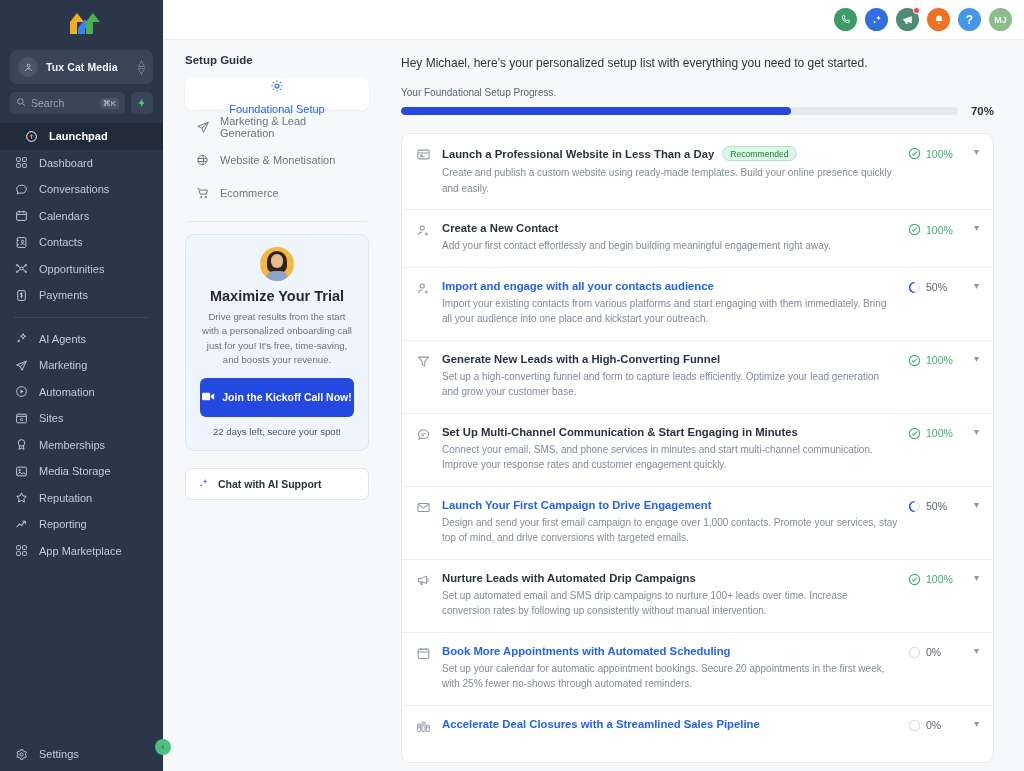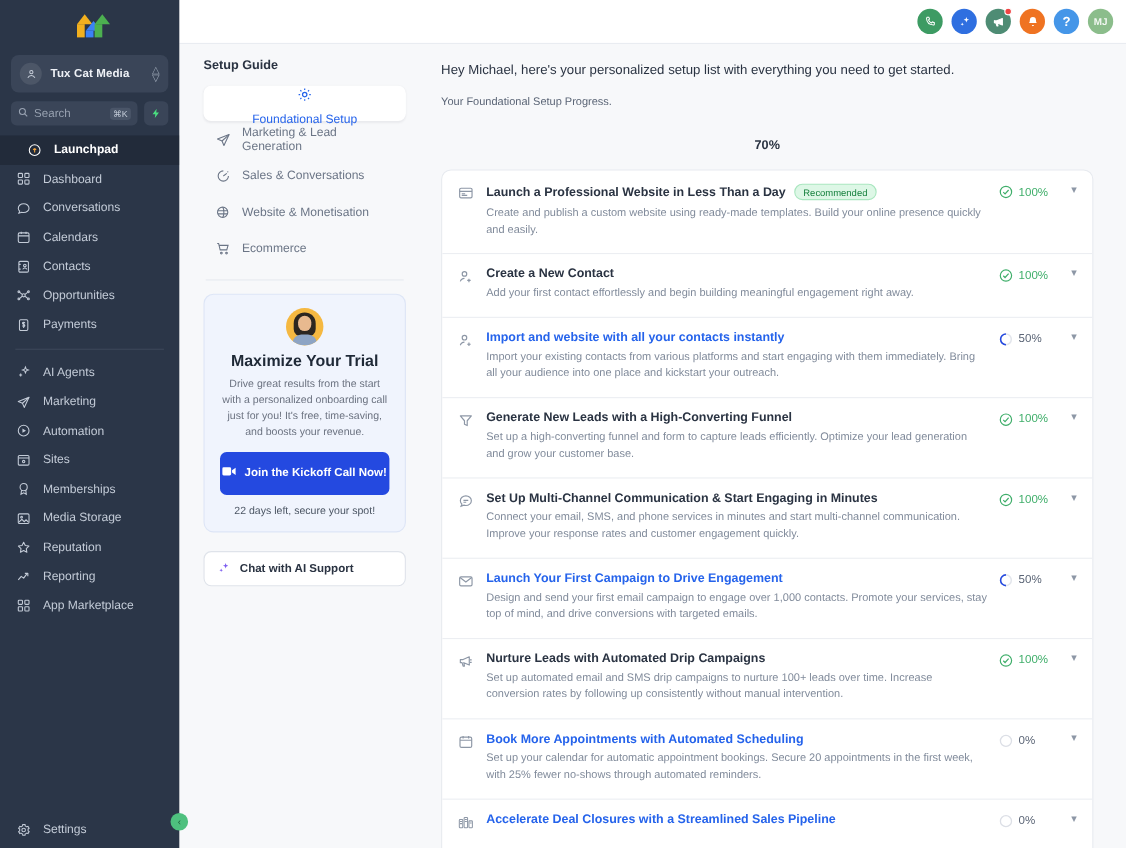--- a/index.html
+++ b/index.html
@@ -152,21 +152,21 @@
     margin-top: 17px; border: 1px solid #dfe3ea; background: #fff;
     border-radius: 7px; height: 32px; display: flex; align-items: center;
     gap: 8px; padding-left: 11px; font-size: 10.5px; color: #2a3342;
     font-weight: bold; cursor: pointer;
   }
 
   
   #content { flex: 1; padding: 16px 30px 0 16px; overflow: hidden; }
   #greeting { font-size: 12px; color: #2a3342; margin-bottom: 17px; }
   #prog-label { font-size: 10px; color: #5b6576; margin-bottom: 7px; }
-  #prog-row { display: flex; align-items: center; gap: 13px; margin-bottom: 16px; flex-direction: column; }
+  #prog-row { display: flex; align-items: center; gap: 13px; margin-bottom: 16px; }
   #prog-track { flex: 1; height: 8px; background: #e7e9ec; border-radius: 4px; overflow: hidden; }
   #prog-fill { height: 8px; background: #2449e0; border-radius: 4px; }
   #prog-pct { font-size: 11.5px; color: #2a3342; font-weight: bold; }
 
   #card {
     background: #fff; border: 1px solid #e7eaef; border-radius: 9px;
     overflow: hidden;
   }
   .task { display: flex; padding: 12px 14px 13px 14px; border-bottom: 1px solid #eceef2; }
   .task:last-child { border-bottom: none; }
@@ -483,30 +483,20 @@
       <div class="g-item">
         <span class="gic">
           <svg width="14" height="14" viewBox="0 0 24 24" fill="none" stroke="currentColor" stroke-width="1.7" stroke-linejoin="round">
               <path d="M21 4L3 11l7 3 3 7z"></path>
               <path d="M10 14l11-10"></path>
             </svg>
         </span>
         <span>Marketing &amp; Lead Generation</span>
       </div>
 
-      <div class="g-item">
-        <span class="gic">
-          <svg width="14" height="14" viewBox="0 0 24 24" fill="none" stroke="currentColor" stroke-width="1.7">
-              <path d="M20 12a8 8 0 11-8-8"></path>
-              <path d="M12 12l5.5-4"></path>
-              <circle cx="19" cy="5.5" r="1" fill="currentColor" stroke="none"></circle>
-            </svg>
-        </span>
-        <span>Sales &amp; Conversations</span>
-      </div>
 
       <div class="g-item">
         <span class="gic">
           <svg width="14" height="14" viewBox="0 0 24 24" fill="none" stroke="currentColor" stroke-width="1.7">
               <circle cx="11" cy="12" r="8"></circle>
               <path d="M11 4c2.5 2.5 2.5 13.5 0 16M3.5 9.5h15M3.5 14.5h15"></path>
             </svg>
         </span>
         <span>Website &amp; Monetisation</span>
       </div>
@@ -623,21 +613,21 @@
         <div class="task link">
           <div class="tic">
             <svg width="15" height="15" viewBox="0 0 24 24" fill="none" stroke="currentColor" stroke-width="1.7">
                 <circle cx="10" cy="8" r="3.3"></circle>
                 <path d="M4 19c.8-3 3.2-4.6 6-4.6"></path>
                 <path d="M16.5 15v5M14 17.5h5"></path>
               </svg>
           </div>
           <div class="tbody">
             <div class="ttitle">
-                <span>Import and website with all your contacts instantly</span>
+                <span>Import and engage with all your contacts audience</span>
               </div>
             <div class="tdesc">Import your existing contacts from various platforms and start engaging with them immediately. Bring all your audience into one place and kickstart your outreach.</div>
           </div>
           <div class="tright">
             <div class="pct half">
               <svg class="ring" viewBox="0 0 24 24" fill="none" stroke-width="2.6">
                   <circle cx="12" cy="12" r="9" stroke="#e3e6ec"></circle>
                   <path d="M12 3a9 9 0 000 18" stroke="#2449e0"></path>
                 </svg>
               <span>50%</span>

